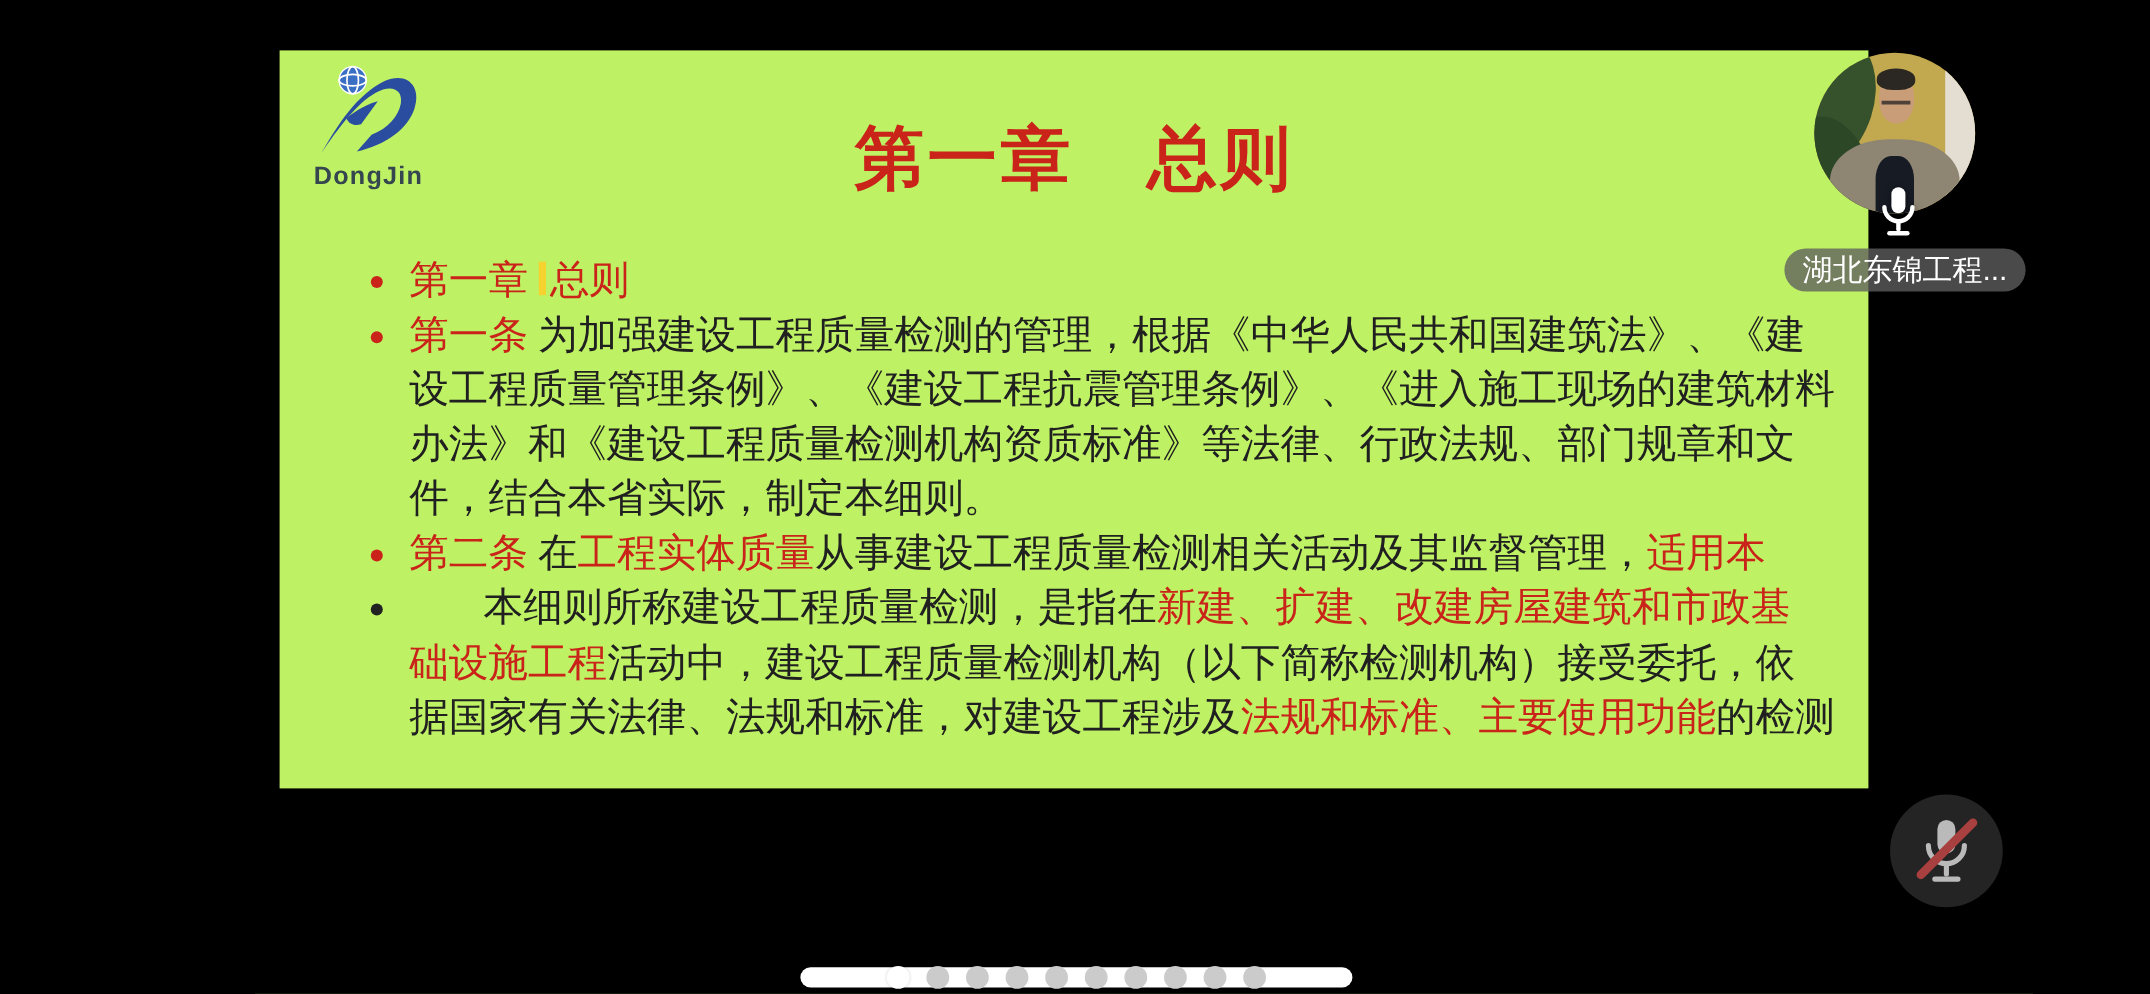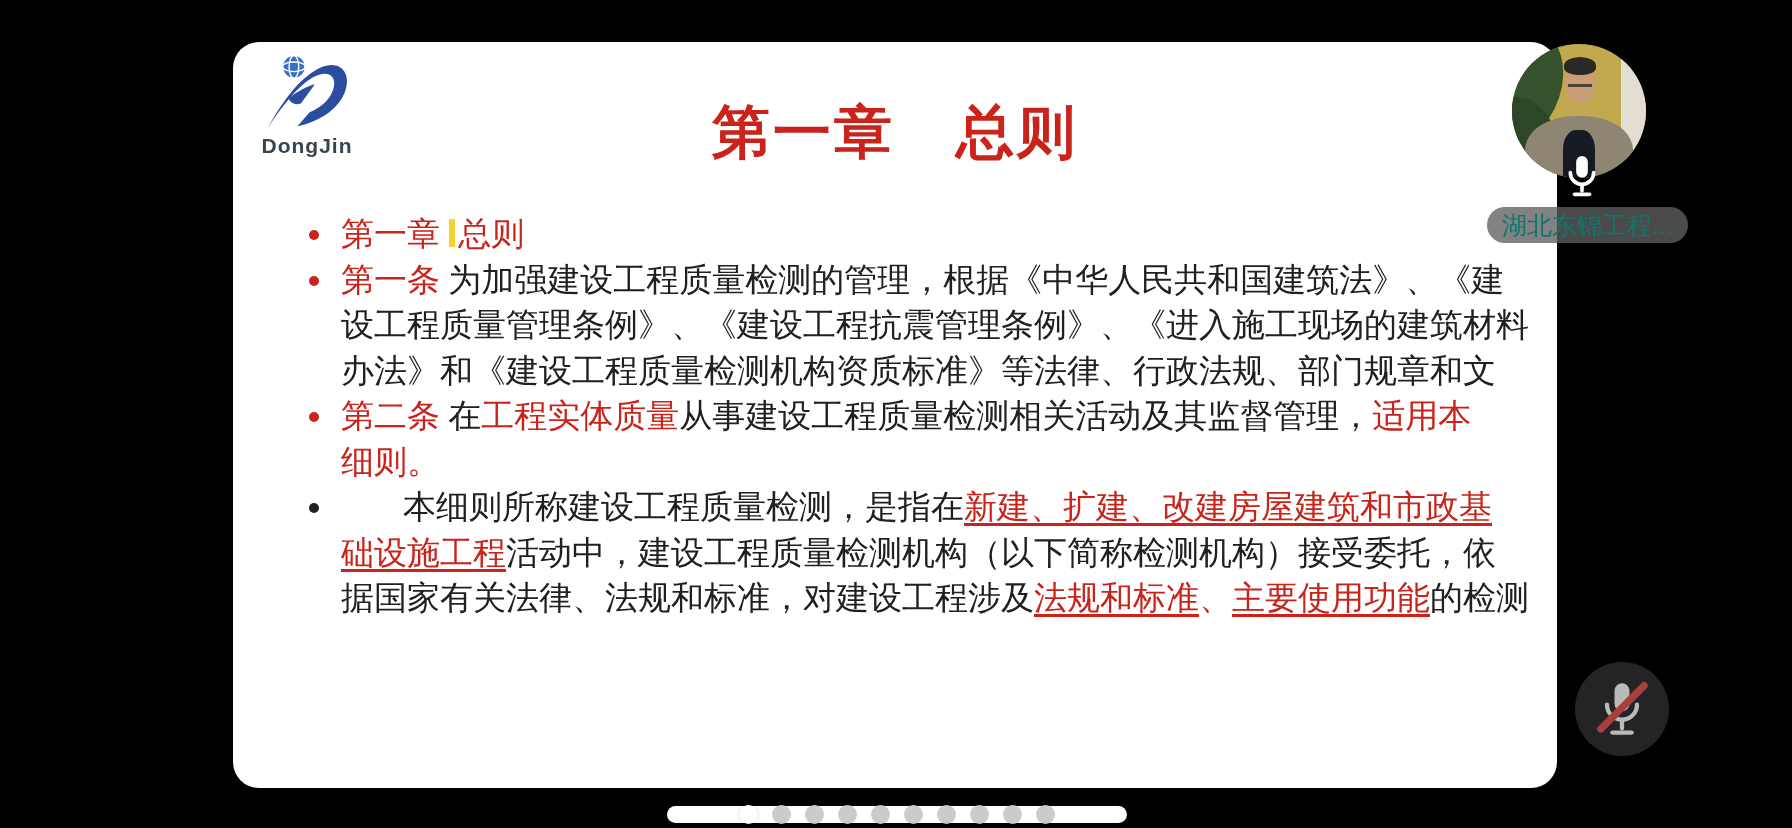--- a/index.html
+++ b/index.html
@@ -1,42 +1,42 @@
 <!DOCTYPE html>
 <html style="--red: #c9231a; --text: #202020; --logo-blue: #2a4da0; --caret: #f6d22f; --label-bg: rgba(95,95,95,0.78); --mic-gray: #bababa; --mute-red: #a84040; --wall: #c2a84e; --plant: #35522c; --jacket: #8e8673; --shirt: #171b24; --skin: #c99d78;"><head>
 <meta charset="utf-8">
 <style>
   * { margin:0; padding:0; box-sizing:border-box; }
   html,body { width:1792px; height:828px; background:#000; overflow:hidden;
               font-family:"Liberation Serif","DejaVu Serif",serif; }
   .stage { position:relative; width:1792px; height:828px; background:#000; }
 
   
-  .slide { position:absolute; left:233px; top:42px; width:1324px; height:746px;
-           background:#ffffff; overflow:hidden;border-radius:26px; }
+  .slide { position:absolute; left:233px; top:42px; width:1324px; height:615px;
+           background:#bef264; overflow:hidden; }
   .logo { position:absolute; left:14px; top:10px; width:120px; text-align:center; }
   .logo-text { font-family:"Liberation Sans",sans-serif; font-size:21px; font-weight:bold;
                color:#35464f; letter-spacing:1px; margin-top:-4px; }
   .slide-title { position:absolute; left:0; top:52px; width:100%; text-align:center;
                  font-size:58px; font-weight:bold; color:var(--red); letter-spacing:3px; }
 
   .bullets { position:absolute; left:70px; top:170px; width:1240px;
              font-size:33px; line-height:45.5px; color:var(--text); }
   .item { display:flex; }
   .bullet { flex:0 0 38px; position:relative; }
   .bullet::after { content:""; position:absolute; left:6px; top:18px; width:10px; height:10px;
                    border-radius:50%; }
   .bullet.red::after { background:var(--red); }
   .bullet.black::after { background:#222; }
   .content { flex:1; }
   .line { white-space:nowrap; }
   .line.indent { padding-left:62px; }
   .red { color:var(--red); }
   .b { font-weight:normal; }
-  .u { text-decoration:underline; text-decoration-thickness:2.5px; text-underline-offset:5px; }
+  .u { text-decoration-thickness:2.5px; text-underline-offset:5px; }
   .caret { display:inline-block; width:6px; height:28px; background:var(--caret);
            vertical-align:-2px; margin:0 3px 0 1px; }
 
   
   .webcam { position:absolute; left:1512px; top:44px; width:134px; height:134px;
             border-radius:50%; overflow:hidden; background:var(--wall); z-index:5; }
   .cam-door  { position:absolute; right:0; top:0; width:19%; height:100%; background:#e3ddd2; }
   .cam-plant1{ position:absolute; left:-22%; top:-12%; width:58%; height:86%;
                background:var(--plant); border-radius:50%; transform:rotate(18deg); }
   .cam-plant2{ position:absolute; left:-10%; top:38%; width:44%; height:70%;
@@ -47,21 +47,21 @@
                background:var(--shirt); border-radius:40% 40% 0 0; }
   .cam-head  { position:absolute; top:13%; left:40%; width:22%; height:31%;
                background:var(--skin); border-radius:46%; }
   .cam-hair  { position:absolute; top:10%; left:39%; width:24%; height:13%;
                background:#2b2722; border-radius:50% 50% 42% 42%; }
   .cam-glasses{ position:absolute; top:27%; left:42%; width:18%; height:5%;
                border-bottom:3px solid rgba(35,35,35,.75); }
   .cam-mic { position:absolute; left:1562px; top:152px; width:40px; height:48px; z-index:6;
              filter:drop-shadow(0 1px 3px rgba(0,0,0,.55)); }
   .cam-label { position:absolute; left:1487px; top:207px; height:36px; z-index:6;
-               background:var(--label-bg); border-radius:18px; color:#0f766e;
+               background:var(--label-bg); border-radius:18px; color:#ffffff;
                font-family:"Liberation Sans",sans-serif; font-size:25px; line-height:36px;
                padding:0 15px; }
 
   
   .mute-btn { position:absolute; left:1575px; top:662px; width:94px; height:94px;
               border-radius:50%; background:#242424; z-index:5;
               display:flex; align-items:center; justify-content:center; }
 
   
   .pager { position:absolute; left:667px; top:806px; width:460px; height:17px;
@@ -98,27 +98,27 @@
           <div class="content">
             <div class="line"><span class="red b ">第一章 </span><span class="caret"></span><span class="red ">总则</span></div>
           </div>
         </div>
         <div class="item">
           <span class="bullet red"></span>
           <div class="content">
             <div class="line"><span class="red b ">第一条 </span><span class="">为加强建设工程质量检测的管理，根据《中华人民共和国建筑法》、《建</span></div>
             <div class="line"><span class="">设工程质量管理条例》、《建设工程抗震管理条例》、《进入施工现场的建筑材料</span></div>
             <div class="line"><span class="">办法》和《建设工程质量检测机构资质标准》等法律、行政法规、部门规章和文</span></div>
+            <div class="line"><span class="">件，结合本省实际，制定本细则。</span></div>
           </div>
         </div>
         <div class="item">
           <span class="bullet red"></span>
           <div class="content">
             <div class="line"><span class="red b ">第二条 </span><span class="">在</span><span class="red ">工程实体质量</span><span class="">从事建设工程质量检测相关活动及其监督管理，</span><span class="red ">适用本</span></div>
-            <div class="line"><span class="red ">细则。</span></div>
           </div>
         </div>
         <div class="item">
           <span class="bullet black"></span>
           <div class="content">
             <div class="line indent"><span class="">本细则所称建设工程质量检测，是指在</span><span class="red u">新建、扩建、改建房屋建筑和市政基</span></div>
             <div class="line"><span class="red u">础设施工程</span><span class="">活动中，建设工程质量检测机构（以下简称检测机构）接受委托，依</span></div>
             <div class="line"><span class="">据国家有关法律、法规和标准，对建设工程涉及</span><span class="red u">法规和标准</span><span class="red ">、</span><span class="red u">主要使用功能</span><span class="">的检测</span></div>
           </div>
         </div>

